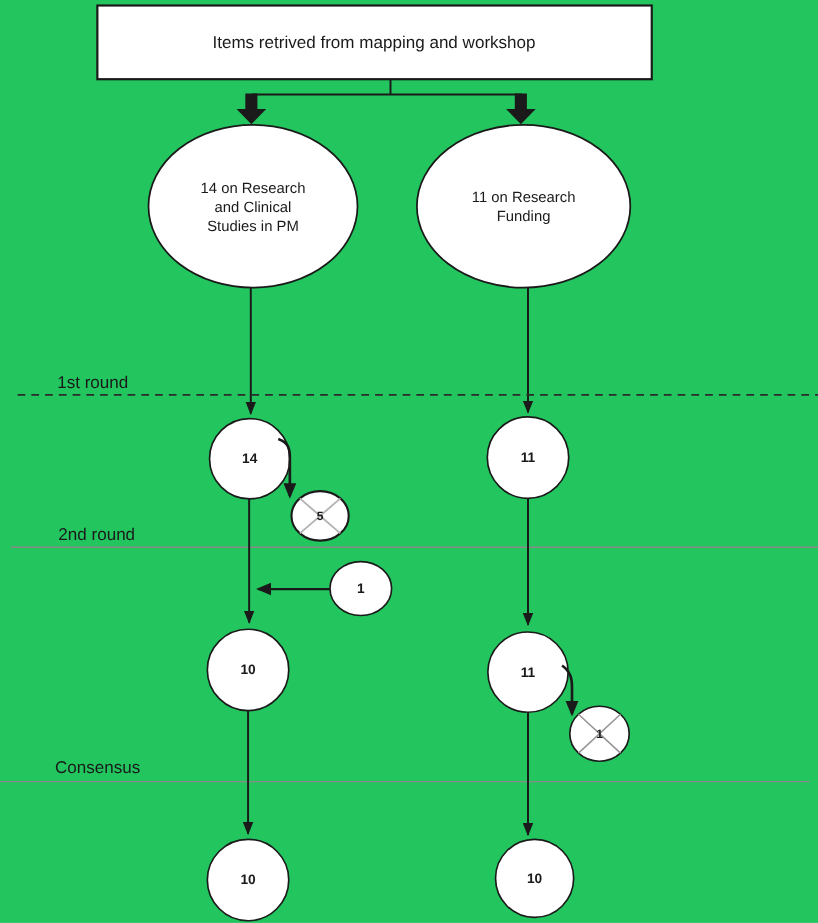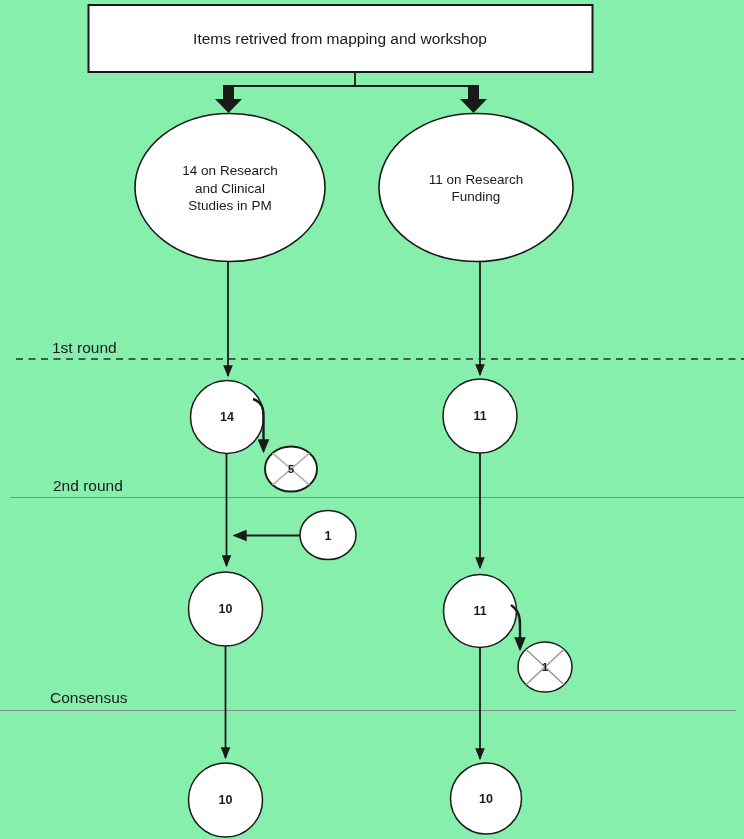--- a/index.html
+++ b/index.html
@@ -5,21 +5,21 @@
   html, body {
     margin: 0;
     padding: 0;
     background: #ffffff;
     font-family: "Liberation Sans", sans-serif;
   }
   .diagram-wrap {
     position: relative;
     width: 744px;
     height: 839px;
-    background: #86efac;
+    background: #22c55e;
     overflow: hidden;
   }
   svg text {
     font-family: "Liberation Sans", sans-serif;
     fill: #1a1a1a;
   }
   .title-label   { font-size: 15.5px; text-anchor: middle; }
   .node-label    { font-size: 13.5px; text-anchor: middle; }
   .stage-label   { font-size: 15.5px; text-anchor: start; }
   .count-label   { font-size: 12.5px; font-weight: 600; text-anchor: middle; }

